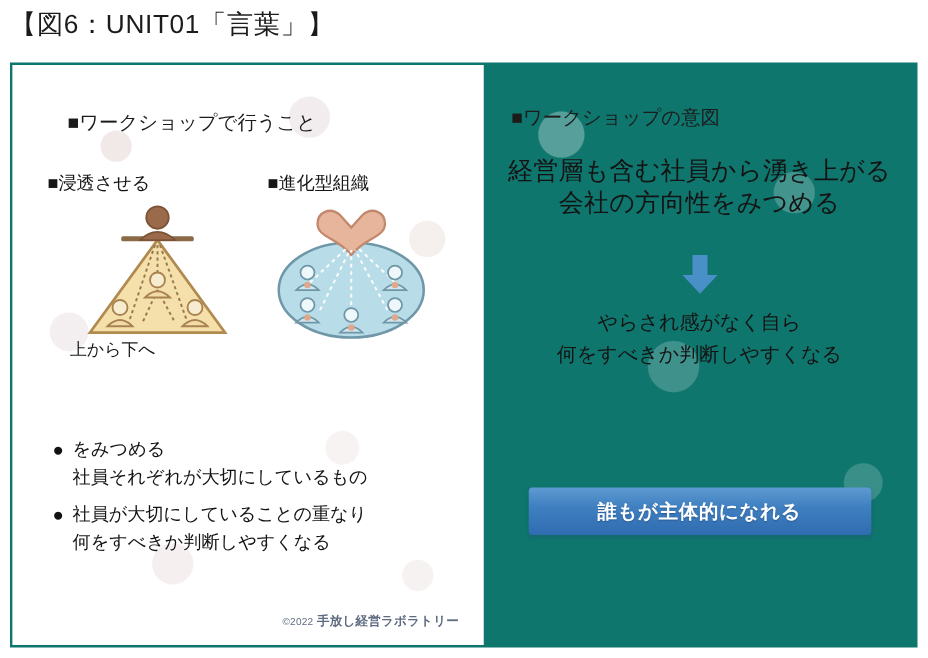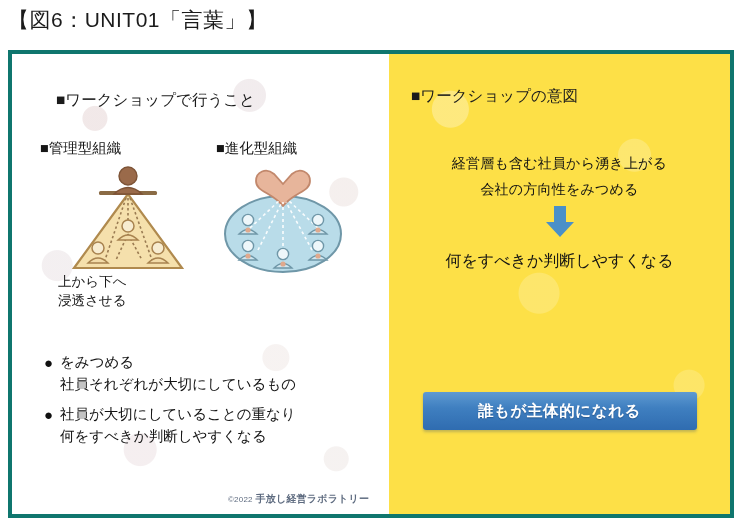--- a/index.html
+++ b/index.html
@@ -20,27 +20,27 @@
     color: #1b1b1b;
     letter-spacing: 0.5px;
     white-space: nowrap;
   }
 
   
   .figure-frame {
     position: absolute;
     left: 8px; top: 50px;
     width: 726px; height: 468px;
-    border: 4px solid #0f766e;
+    border: 2px solid #0f766e;
     background: #ffffff;
     overflow: hidden;
   }
   .panels { position: absolute; inset: 0; display: flex; }
   .panel-left  { position: relative; width: 377px; height: 100%; background: #ffffff; }
-  .panel-right { position: relative; flex: 1; height: 100%; background: #fde047; padding-left: 28px; }
+  .panel-right { position: relative; flex: 1; height: 100%; background: #0f766e; padding-left: 28px; }
 
   
   .panel-left::before {
     content: "";
     position: absolute; inset: 0;
     background:
       radial-gradient(circle at 22% 14%, rgba(225,205,205,.45) 0 12px, transparent 13px),
       radial-gradient(circle at 63% 9%,  rgba(222,208,212,.40) 0 16px, transparent 17px),
       radial-gradient(circle at 88% 30%, rgba(226,210,206,.35) 0 14px, transparent 15px),
       radial-gradient(circle at 12% 46%, rgba(222,210,214,.35) 0 15px, transparent 16px),
@@ -128,22 +128,22 @@
 
   
   .rp-text {
     position: absolute;
     left: 0; width: 100%;
     text-align: center;
     color: #131313;
     z-index: 3;
   }
   .rp-top {
-    top: 96px;
-    font-size: 14px;
+    top: 72px;
+    font-size: 20px;
     line-height: 26px;
     letter-spacing: .2px;
   }
   .rp-bottom {
     top: 194px;
     font-size: 16px;
     line-height: 26px;
   }
   .rp-arrow {
     position: absolute;
@@ -193,21 +193,21 @@
 
   <div class="figure-caption">【図6：UNIT01「言葉」】</div>
 
   <div class="figure-frame">
     <div class="panels">
 
       <div class="panel-left">
 
         <div class="section-heading h-left-main">■ワークショップで行うこと</div>
 
-        <div class="sub-heading h-kanri">■管理型組織</div>
+        <div class="sub-heading h-kanri">■浸透させる</div>
 
         <div class="sub-heading h-shinka">■進化型組織</div>
 
         <div class="illus illus-left">
           <svg viewBox="0 0 140 112" width="140" height="112" aria-hidden="true">
 
             <polygon points="70,30 16,104 124,104" fill="#f5e0ac" stroke="#b08a4e" stroke-width="2.2"></polygon>
 
             <rect x="41" y="27" width="58" height="4" rx="1.5" fill="#8a6b45"></rect>
 
@@ -271,21 +271,20 @@
             <g>
               <circle cx="110" cy="84" r="5.6" fill="#eef7fa" stroke="#6f97a8" stroke-width="1.4"></circle>
               <path d="M101 98 q9 -9 18 0 z" fill="#cfe6ef" stroke="#6f97a8" stroke-width="1.4"></path>
               <circle cx="110" cy="94" r="2.6" fill="#e0a98d"></circle>
             </g>
           </svg>
         </div>
 
         <div class="illus-caption cap-left">
           <div>上から下へ</div>
-          <div>浸透させる</div>
         </div>
 
 
         <div class="bullet-list">
           <div class="bullet-item">
             <div class="bullet-dot">●</div>
             <div class="bullet-text">
               <div>をみつめる</div>
               <div>社員それぞれが大切にしているもの</div>
             </div>
@@ -309,20 +308,21 @@
           <div>会社の方向性をみつめる</div>
         </div>
 
         <div class="rp-arrow">
           <svg width="30" height="32" viewBox="0 0 30 32" aria-hidden="true">
             <path d="M9 0 H21 V16 H29 L15 31 L1 16 H9 Z" fill="#4a90c8"></path>
           </svg>
         </div>
 
         <div class="rp-text rp-bottom">
+          <div>やらされ感がなく自ら</div>
           <div>何をすべきか判断しやすくなる</div>
         </div>
 
         <div class="callout">
           <span class="callout-label">誰もが主体的になれる</span>
         </div>
       </div>
     </div>
 
     <div class="credit">

